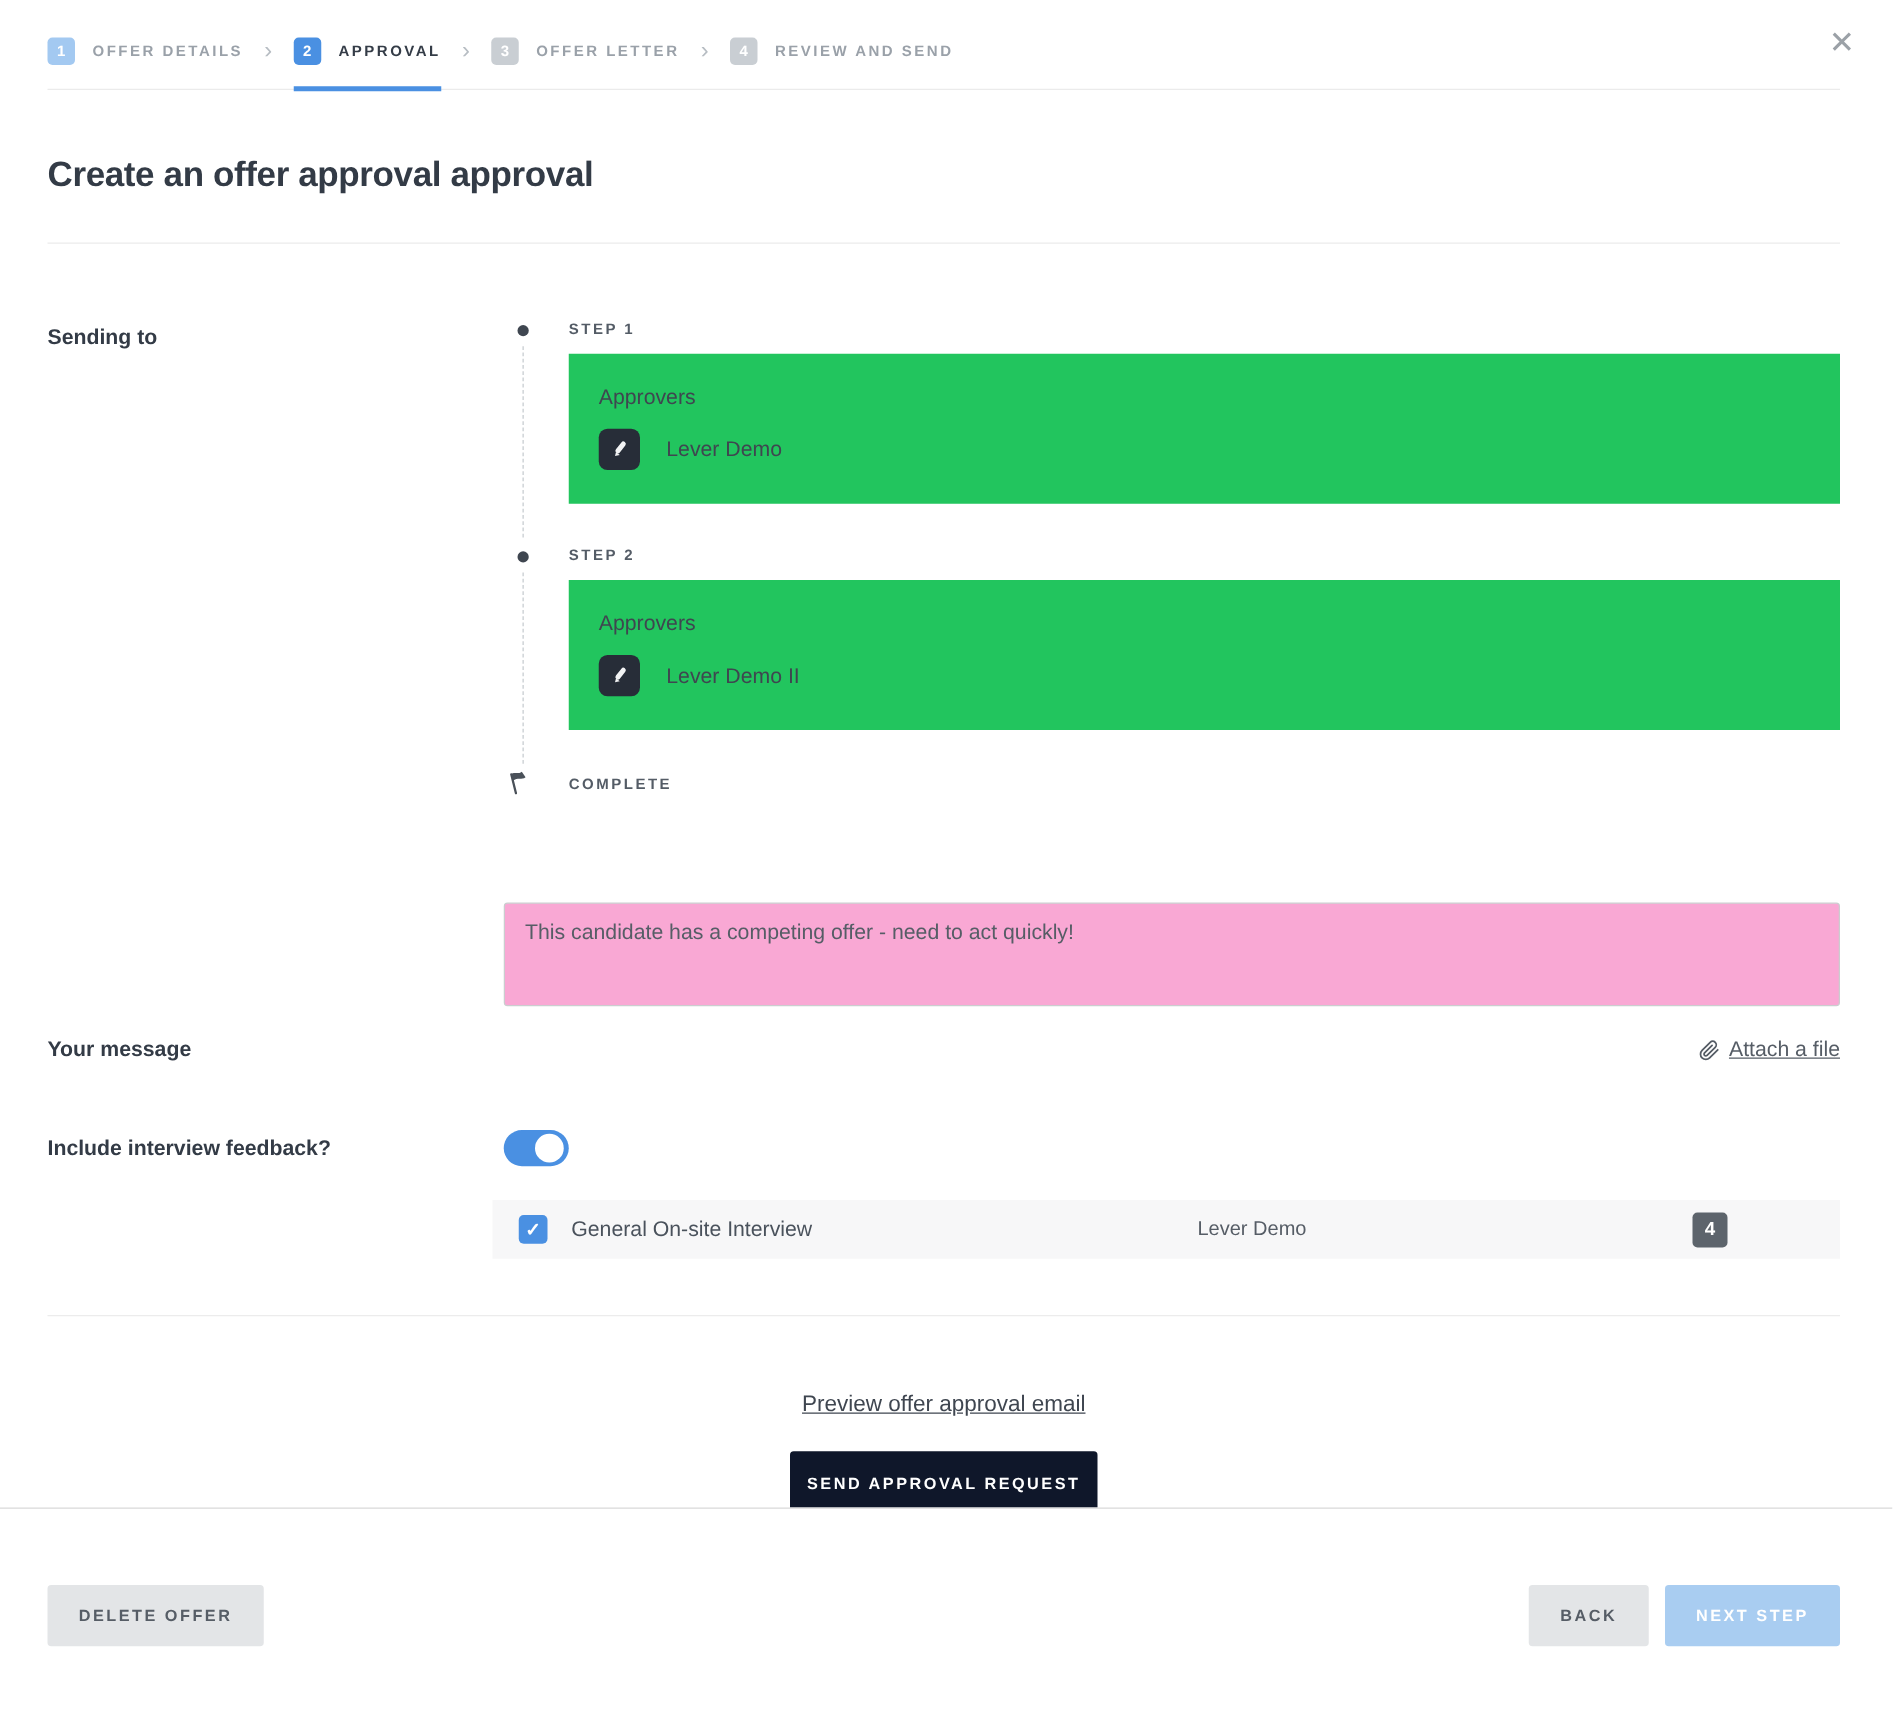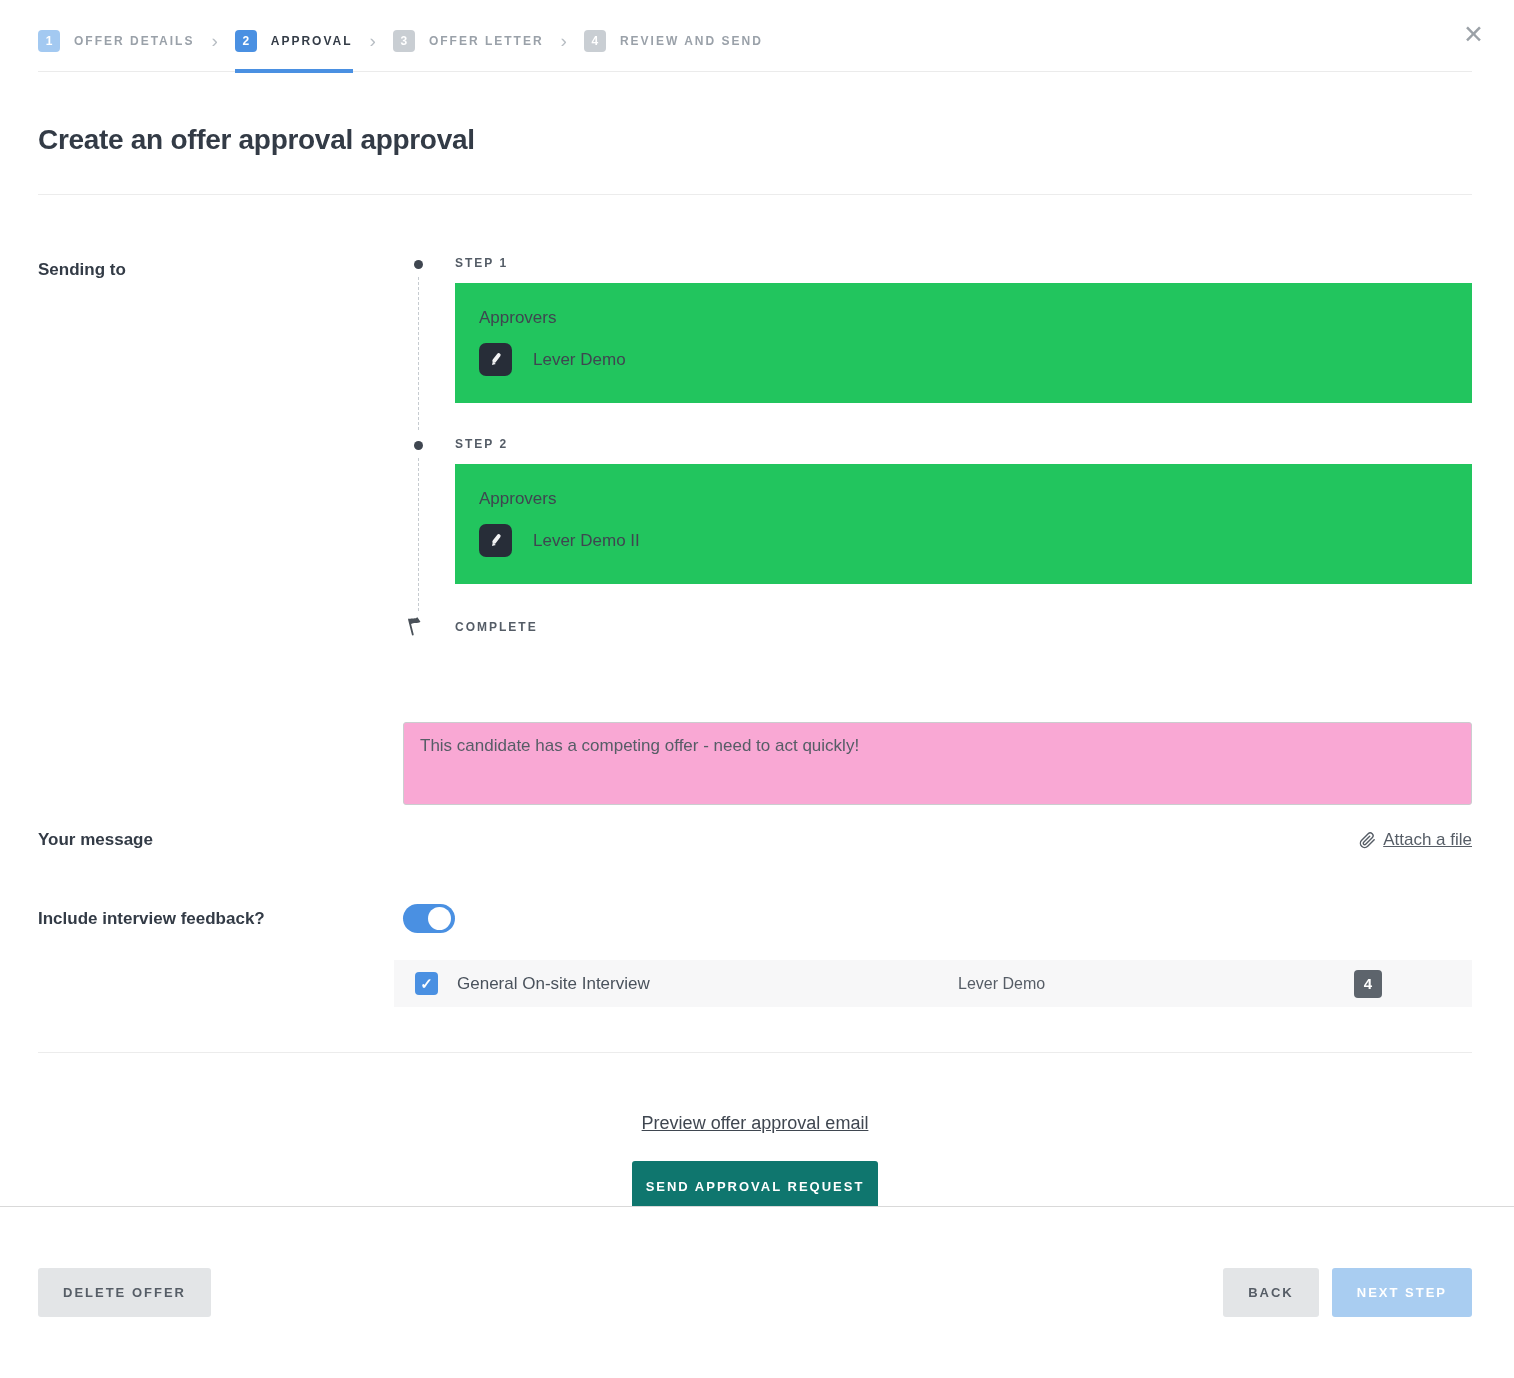--- a/index.html
+++ b/index.html
@@ -71,21 +71,21 @@
   .fb-name { margin-left:19px; width:501px; font-size:17px; color:#4a525c; }
   .fb-interviewer { flex:1; font-size:16px; color:#565d66; }
   .count-badge { width:28px; height:28px; border-radius:4px; background:#5d646c; color:#fff; font-size:15px; font-weight:700;
     display:flex; align-items:center; justify-content:center; margin-right:90px; }
 
   .divider2 { border-top:1px solid #ececec; margin-top:45px; }
 
   
   .actions { text-align:center; }
   .preview-link { display:inline-block; margin-top:60px; font-size:18px; color:#3f4650; text-decoration:underline; cursor:pointer; }
-  .send-btn { display:block; margin:27px auto 0 auto; background:#0f766e; color:#fff; border:none; border-radius:3px;
+  .send-btn { display:block; margin:27px auto 0 auto; background:#0f172a; color:#fff; border:none; border-radius:3px;
     font-family:"Liberation Sans", sans-serif; font-size:13px; font-weight:700; letter-spacing:2px; padding:18px 14px; cursor:pointer; }
 
   
   .footer { position:absolute; left:0; bottom:0; width:100%; height:172px; background:#fff; border-top:1px solid #d9d9d9;
     display:flex; align-items:center; justify-content:space-between; padding:0 42px 0 38px; }
   .btn { border:none; border-radius:3px; font-family:"Liberation Sans", sans-serif; font-size:13px; font-weight:700;
     letter-spacing:2px; padding:17px 25px; cursor:pointer; }
   .btn-gray { background:#e3e5e7; color:#565d66; }
   .btn-next { background:#a9cdf1; color:#fff; margin-left:13px; }
   .footer-right { display:flex; align-items:center; }

